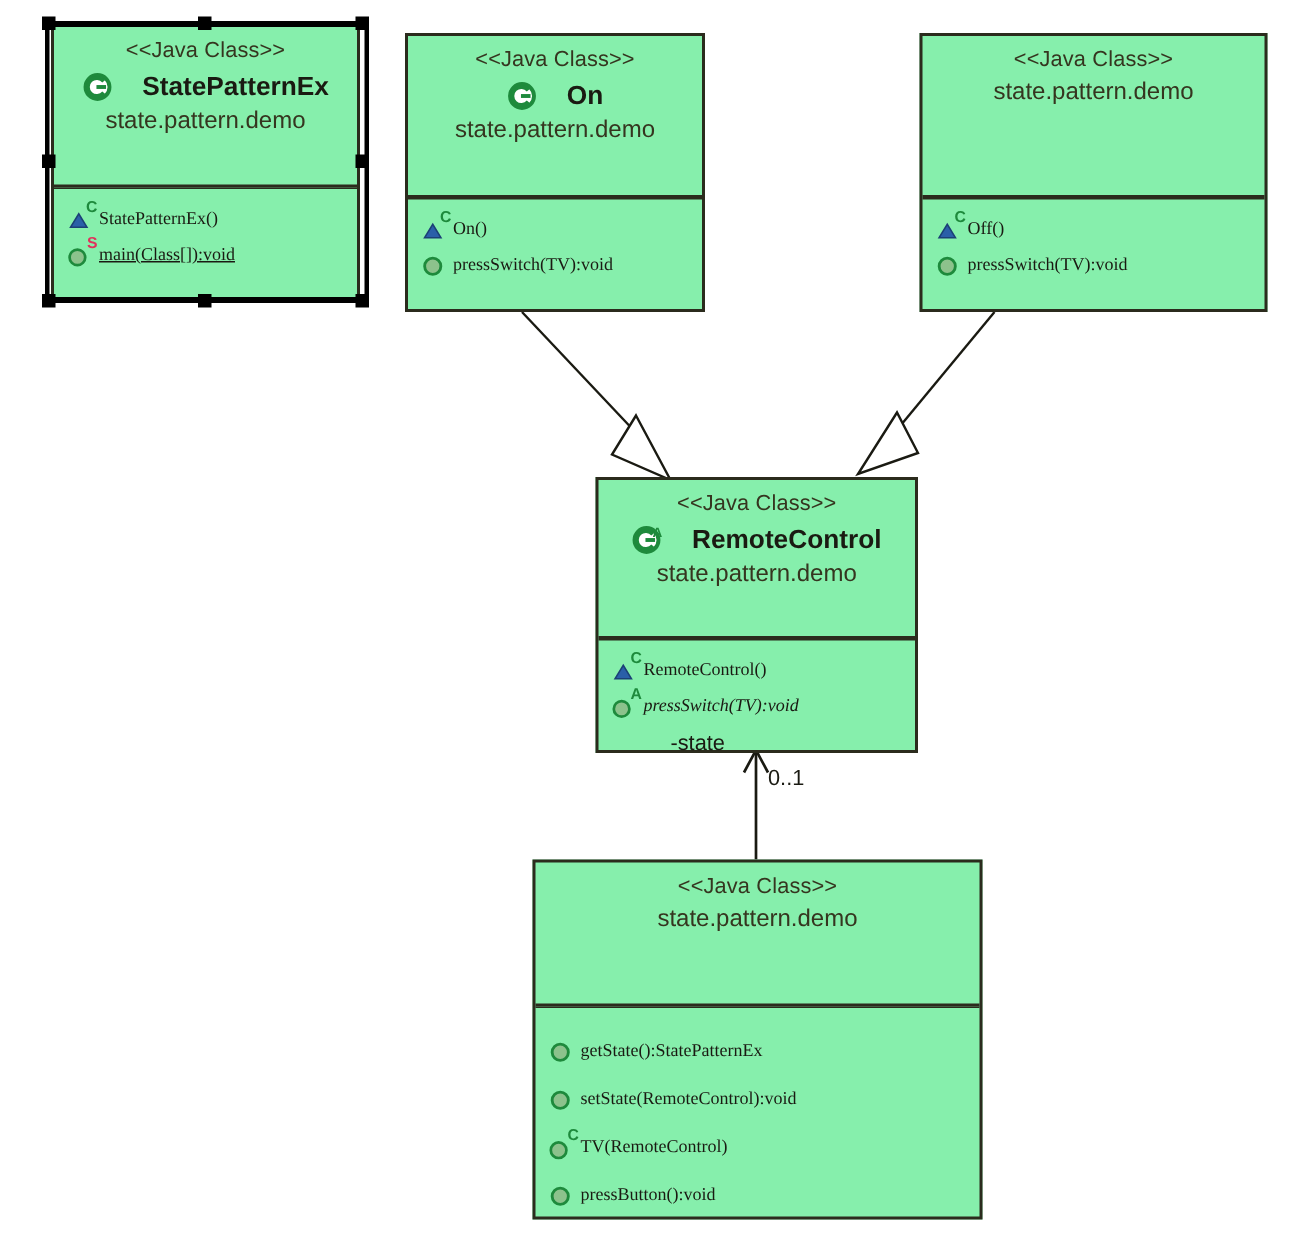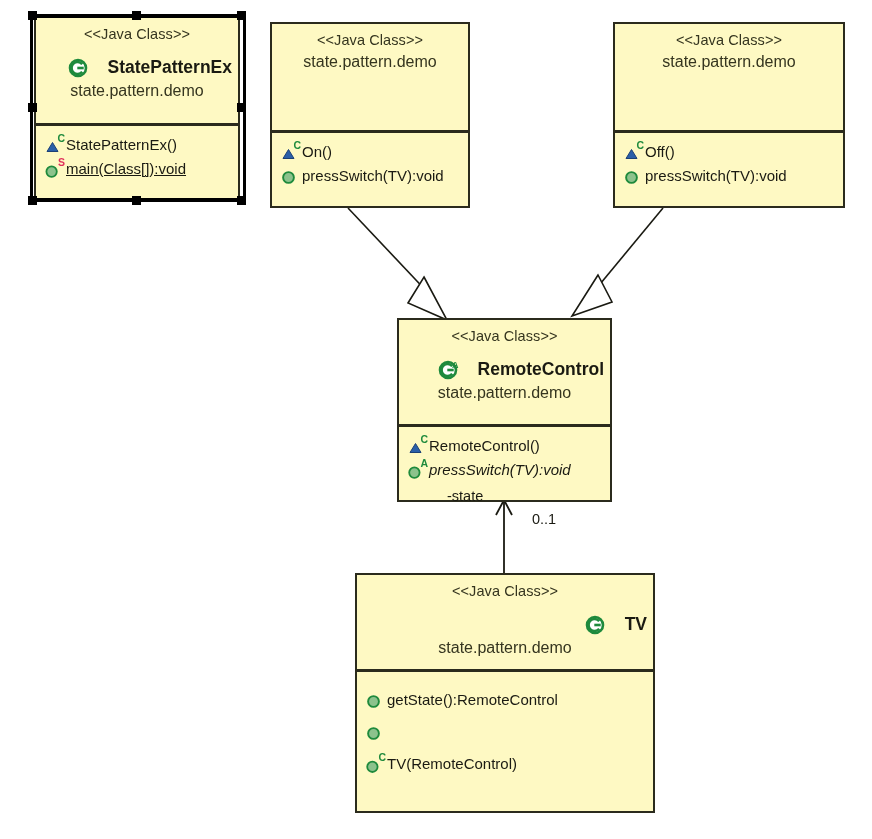--- a/index.html
+++ b/index.html
@@ -25,43 +25,43 @@
     top: 0;
     width: 872px;
     height: 839px;
     pointer-events: none;
   }
 
   
   .uml-class {
     position: absolute;
     box-sizing: border-box;
-    background: #fef9c3;
+    background: #86efac;
     border: 2px solid #2b2b1d;
     z-index: 5;
   }
   .uml-header {
     box-sizing: border-box;
     padding: 6px 6px 7px 6px;
     text-align: center;
     border-bottom: 2px solid #2b2b1d;
   }
   .stereotype {
     font-size: 14.5px;
     color: #35351f;
     line-height: 20px;
     letter-spacing: 0.1px;
   }
   .class-title-row {
     display: flex;
     align-items: center;
-    justify-content: flex-end;
+    justify-content: center;
     gap: 20px;
     line-height: 23px;
-    margin-top: 12px;
+    margin-top: 2px;
   }
   .class-name {
     font-size: 17.5px;
     font-weight: bold;
     color: #1a1a12;
     white-space: nowrap;
   }
   .class-name.abstract {
   }
   .pkg {
@@ -76,23 +76,24 @@
     border-top: 1px solid #2b2b1d;
   }
   .member {
     display: flex;
     align-items: center;
     gap: 4px;
     height: 24px;
     white-space: nowrap;
   }
   .member-label {
-    font-size: 15px;
+    font-size: 12px;
     color: #1a1a12;
     line-height: 20px;
+    font-family: Liberation Serif, serif;
   }
   .member-label.italic { font-style: italic; }
   .member-label.underline { text-decoration: underline; }
 
   
   .icon-wrap {
     position: relative;
     width: 19px;
     height: 19px;
     flex: 0 0 19px;
@@ -157,21 +158,21 @@
       <polygon points="598,275 572,316 612,302" fill="#ffffff" stroke="#1a1a12" stroke-width="1.6"></polygon>
     </g>
 
     <g>
       <line x1="504" y1="573" x2="504" y2="502" stroke="#1a1a12" stroke-width="1.8"></line>
       <polyline points="496,515 504,500 512,515" fill="none" stroke="#1a1a12" stroke-width="1.8"></polyline>
     </g>
   </svg>
 
   <div class="edge-label" style="left:447px; top:488px;">-state</div>
-  <div class="edge-label" style="left:532px; top:511px;text-align:right;">0..1</div>
+  <div class="edge-label" style="left:512px; top:511px;text-align:right;">0..1</div>
 
   <div class="uml-class" style="left:34px; top:16px; width:206px; height:184px;">
     <div class="uml-header" style="height:107px;">
       <div class="stereotype">&lt;&lt;Java Class&gt;&gt;</div>
       <div class="class-title-row">
         <span class="icon-class">
           <svg width="20" height="20" viewBox="0 0 20 20">
             <circle cx="10" cy="10" r="8" fill="#ffffff" stroke="#1e8a3c" stroke-width="2.6"></circle>
             <path d="M14.2 6.2 A6 6 0 1 0 14.2 13.8" fill="none" stroke="#1e8a3c" stroke-width="2.6"></path>
             <rect x="9.3" y="8.7" width="6.4" height="2.6" fill="#1e8a3c"></rect>
@@ -212,20 +213,30 @@
   <div class="sel-handle" style="left:237px; top:11px;"></div>
   <div class="sel-handle" style="left:28px;  top:103px;"></div>
   <div class="sel-handle" style="left:237px; top:103px;"></div>
   <div class="sel-handle" style="left:28px;  top:196px;"></div>
   <div class="sel-handle" style="left:132px; top:196px;"></div>
   <div class="sel-handle" style="left:237px; top:196px;"></div>
 
   <div class="uml-class" style="left:270px; top:22px; width:200px; height:186px;">
     <div class="uml-header" style="height:108px;">
       <div class="stereotype">&lt;&lt;Java Class&gt;&gt;</div>
+      <div class="class-title-row">
+        <span class="icon-class">
+          <svg width="20" height="20" viewBox="0 0 20 20">
+            <circle cx="10" cy="10" r="8" fill="#ffffff" stroke="#1e8a3c" stroke-width="2.6"></circle>
+            <path d="M14.2 6.2 A6 6 0 1 0 14.2 13.8" fill="none" stroke="#1e8a3c" stroke-width="2.6"></path>
+            <rect x="9.3" y="8.7" width="6.4" height="2.6" fill="#1e8a3c"></rect>
+          </svg>
+        </span>
+        <span class="class-name">On</span>
+      </div>
       <div class="pkg">state.pattern.demo</div>
     </div>
     <div class="uml-members">
       <div class="member">
         <span class="icon-wrap">
           <svg width="19" height="19" viewBox="0 0 19 19">
             <polygon points="9.5,6.5 15,15.5 4,15.5" fill="#2a5fa8" stroke="#1b4076" stroke-width="1"></polygon>
           </svg>
           <span class="sup green">C</span>
         </span>
@@ -302,53 +313,52 @@
           <span class="sup green">A</span>
         </span>
         <span class="member-label italic">pressSwitch(TV):void</span>
       </div>
     </div>
   </div>
 
   <div class="uml-class" style="left:355px; top:573px; width:300px; height:240px;">
     <div class="uml-header" style="height:96px;">
       <div class="stereotype">&lt;&lt;Java Class&gt;&gt;</div>
-      <div class="class-title-row">
-        <span class="icon-class">
-          <svg width="20" height="20" viewBox="0 0 20 20">
-            <circle cx="10" cy="10" r="8" fill="#ffffff" stroke="#1e8a3c" stroke-width="2.6"></circle>
-            <path d="M14.2 6.2 A6 6 0 1 0 14.2 13.8" fill="none" stroke="#1e8a3c" stroke-width="2.6"></path>
-            <rect x="9.3" y="8.7" width="6.4" height="2.6" fill="#1e8a3c"></rect>
-          </svg>
-        </span>
-        <span class="class-name">TV</span>
-      </div>
       <div class="pkg">state.pattern.demo</div>
     </div>
     <div class="uml-members" style="padding-top:12px;">
       <div class="member" style="height:32px;">
         <span class="icon-wrap">
           <svg width="19" height="19" viewBox="0 0 19 19">
             <circle cx="9.5" cy="10.5" r="5.4" fill="#8cc28c" stroke="#1e8a3c" stroke-width="1.9"></circle>
           </svg>
         </span>
-        <span class="member-label">getState():RemoteControl</span>
+        <span class="member-label">getState():StatePatternEx</span>
       </div>
       <div class="member" style="height:32px;">
         <span class="icon-wrap">
           <svg width="19" height="19" viewBox="0 0 19 19">
             <circle cx="9.5" cy="10.5" r="5.4" fill="#8cc28c" stroke="#1e8a3c" stroke-width="1.9"></circle>
           </svg>
         </span>
+        <span class="member-label">setState(RemoteControl):void</span>
       </div>
       <div class="member" style="height:32px;">
         <span class="icon-wrap">
           <svg width="19" height="19" viewBox="0 0 19 19">
             <circle cx="8.4" cy="11.8" r="5.2" fill="#8cc28c" stroke="#1e8a3c" stroke-width="1.8"></circle>
           </svg>
           <span class="sup green">C</span>
         </span>
         <span class="member-label">TV(RemoteControl)</span>
       </div>
+      <div class="member" style="height:32px;">
+        <span class="icon-wrap">
+          <svg width="19" height="19" viewBox="0 0 19 19">
+            <circle cx="9.5" cy="10.5" r="5.4" fill="#8cc28c" stroke="#1e8a3c" stroke-width="1.9"></circle>
+          </svg>
+        </span>
+        <span class="member-label">pressButton():void</span>
+      </div>
     </div>
   </div>
 
 </div>
 
 </body></html>

